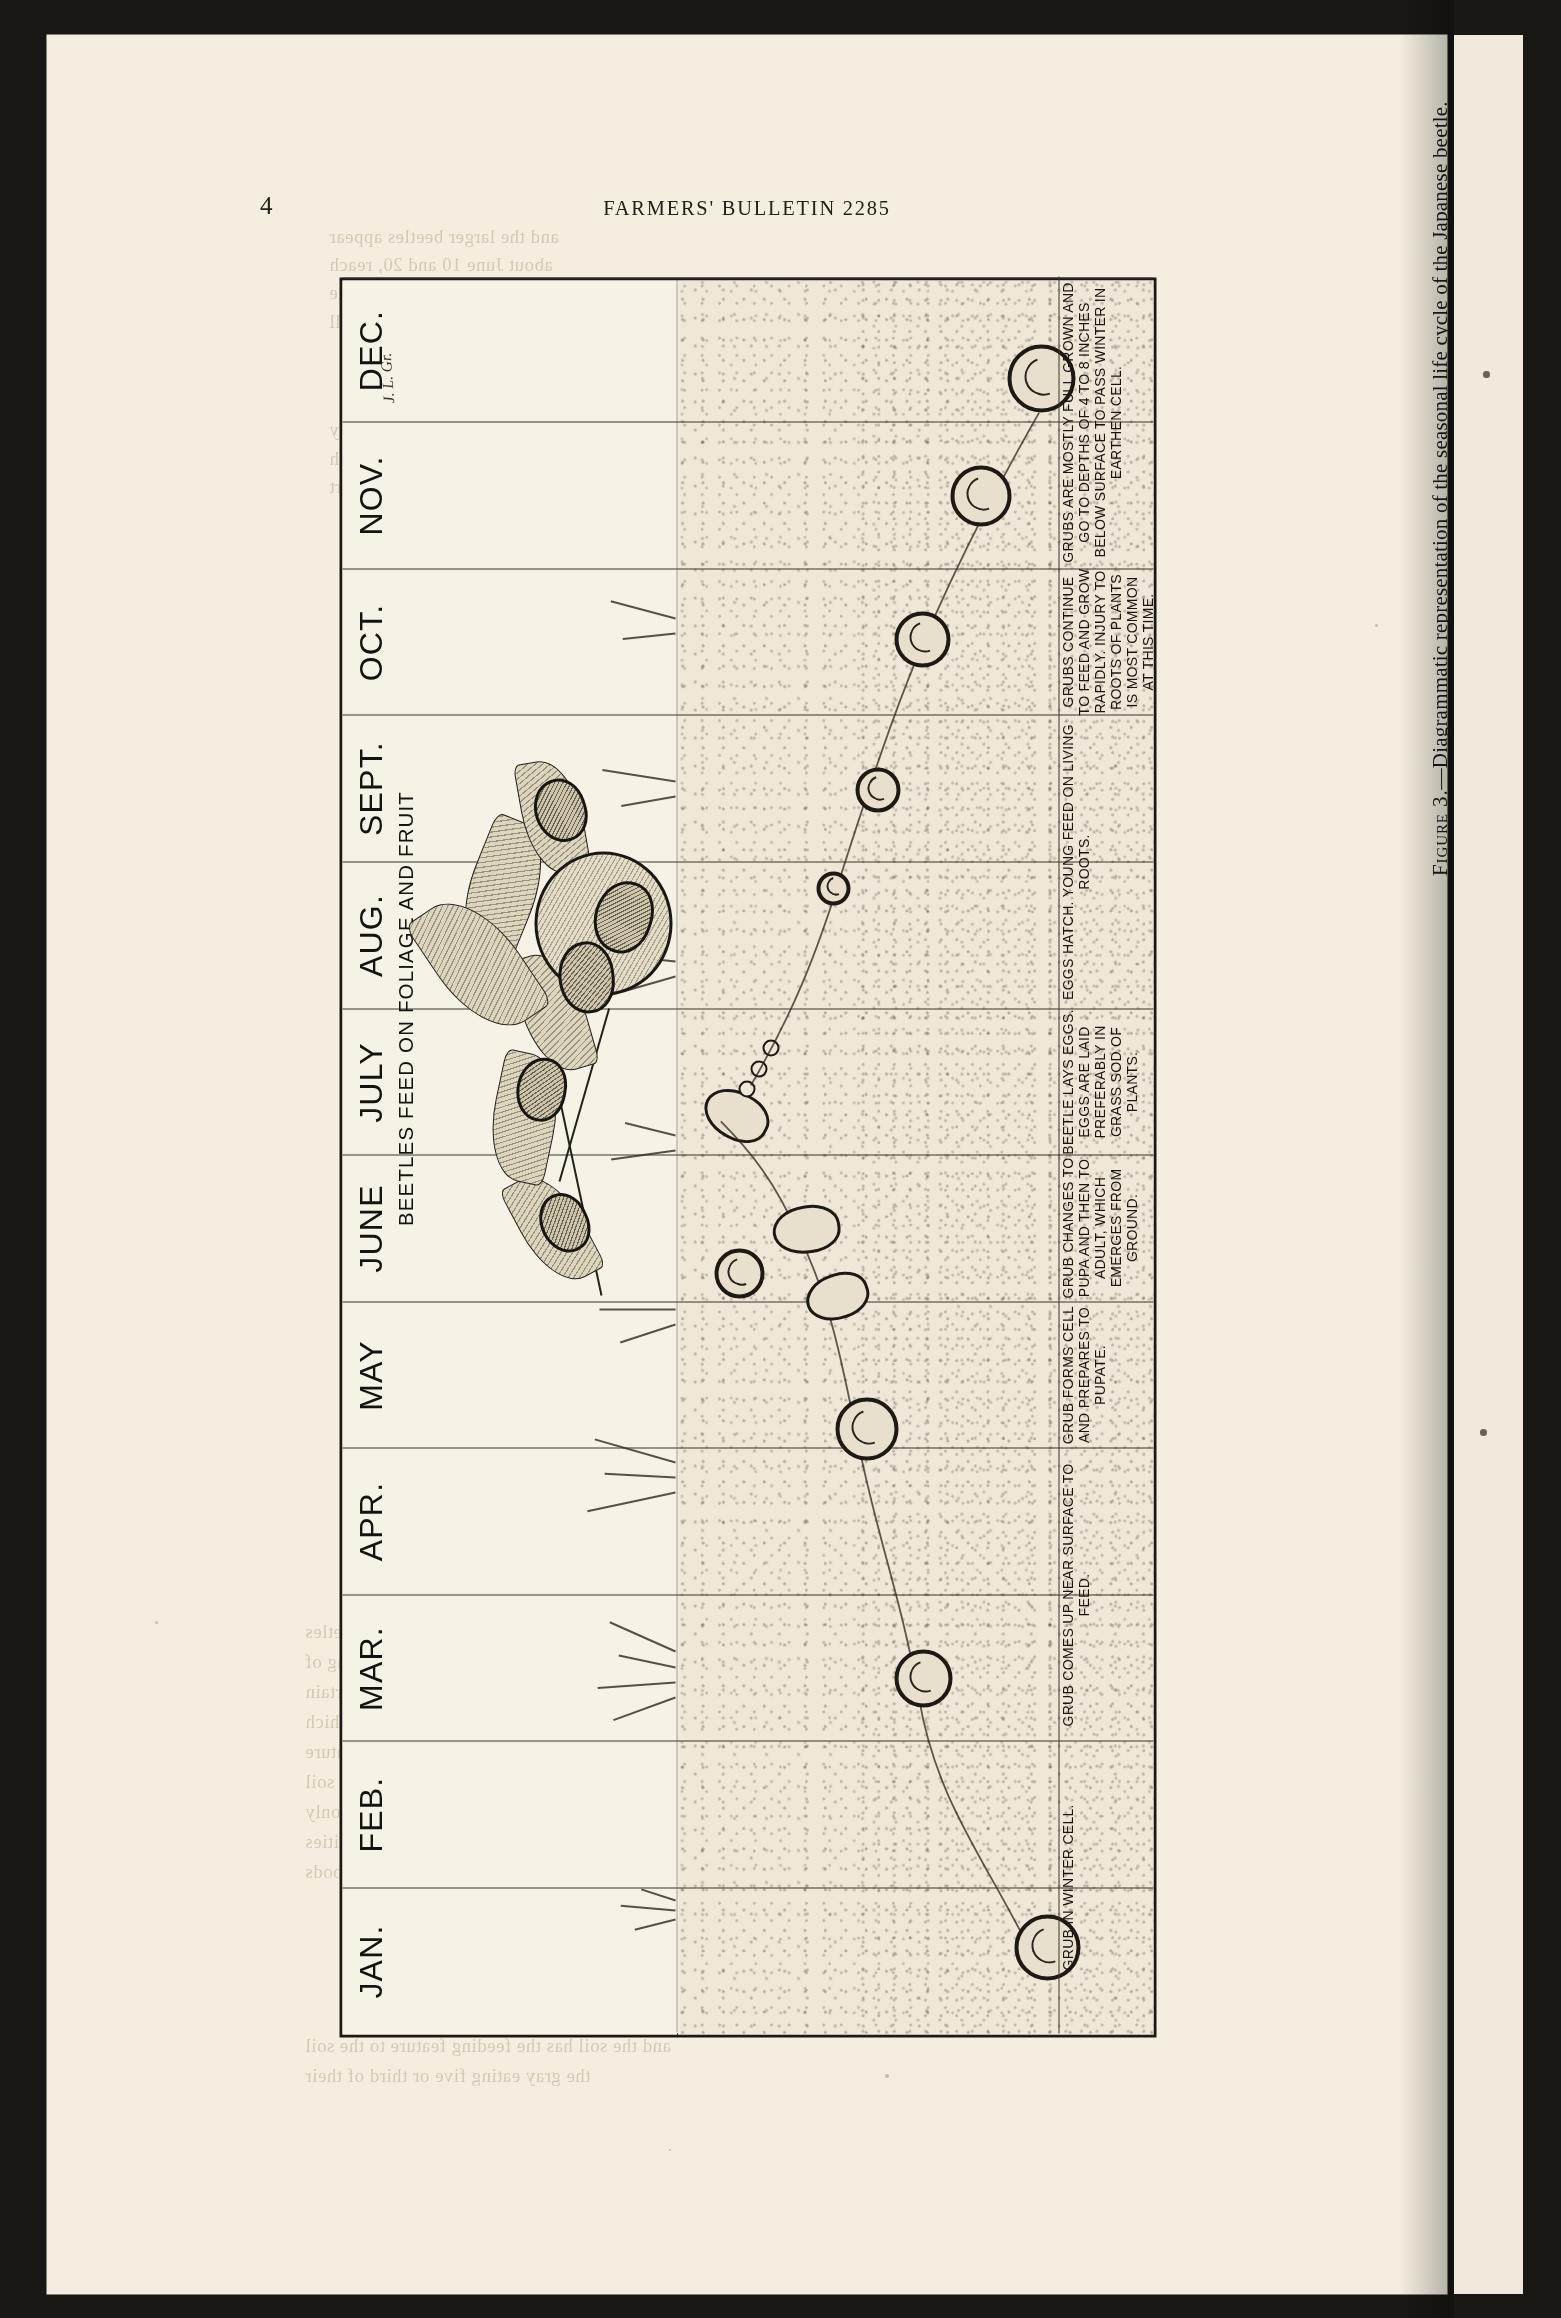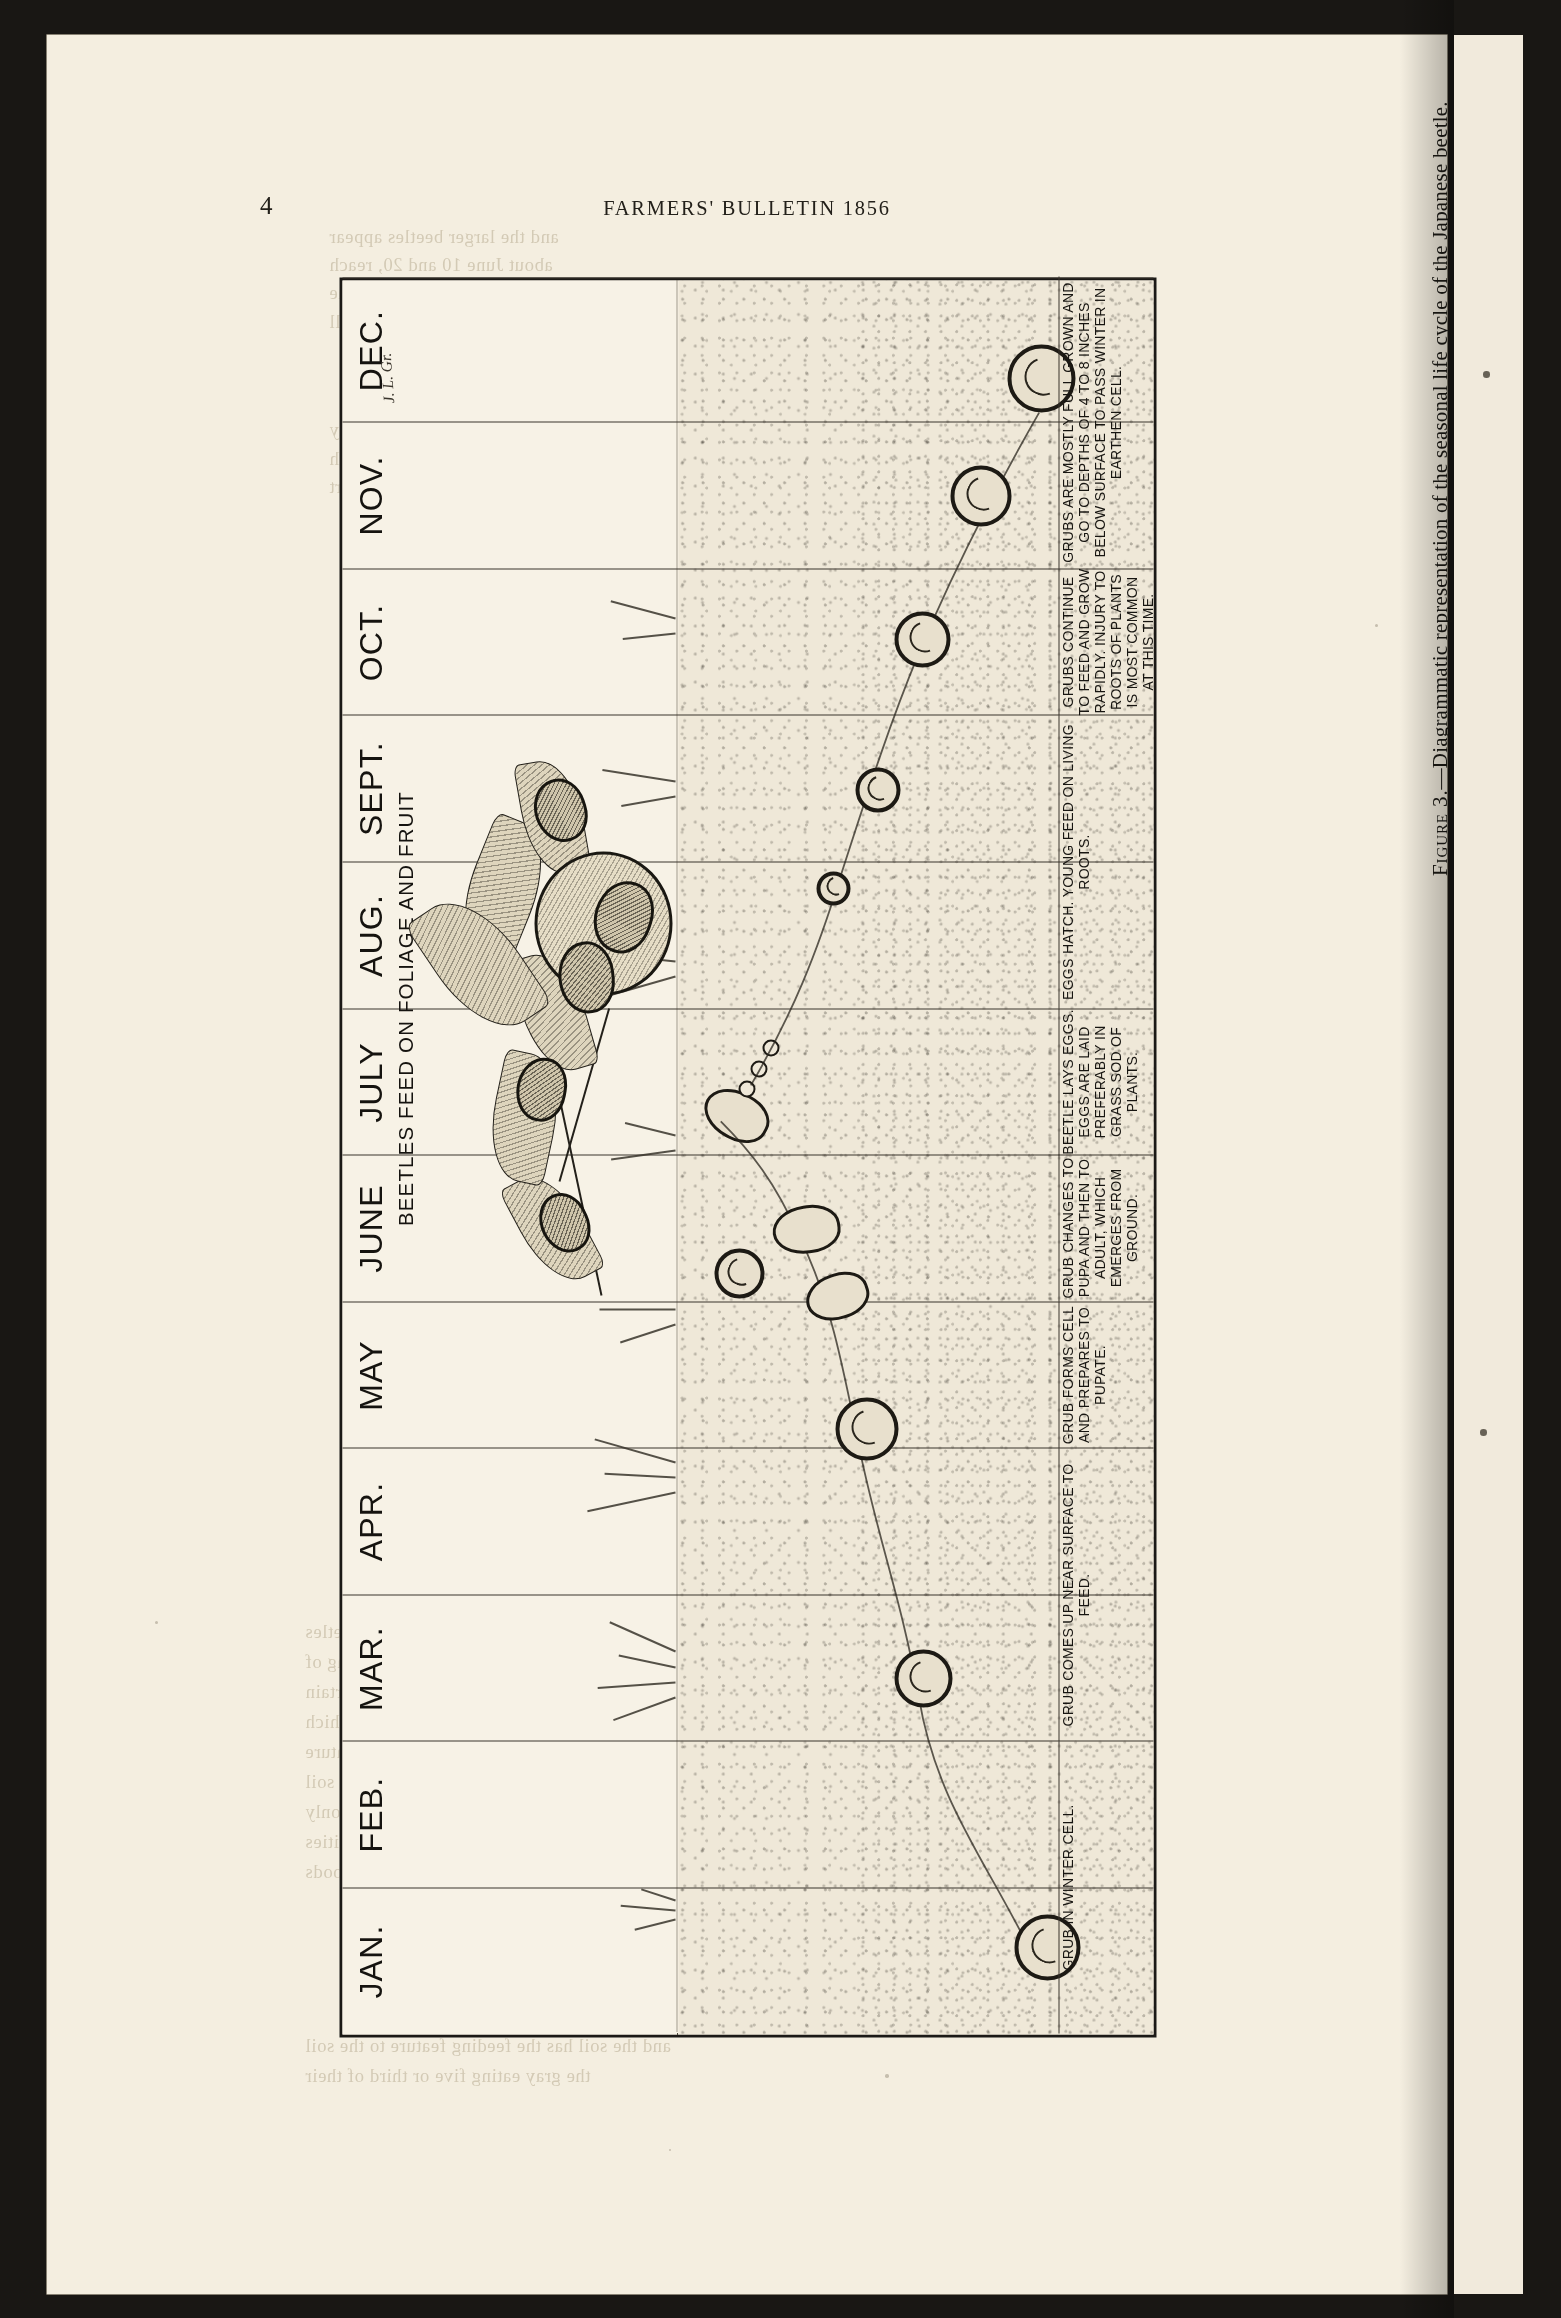--- a/index.html
+++ b/index.html
@@ -314,21 +314,21 @@
       <div class="bleed" style="left:258px;  top:1706px;">injury to the mature</div>
       <div class="bleed" style="left:258px;  top:1736px;">being and grown in fine soil</div>
       <div class="bleed" style="left:258px;  top:1766px;">but is a feeding only</div>
       <div class="bleed" style="left:258px;  top:1796px;">is in grasses both in cities</div>
       <div class="bleed" style="left:258px;  top:1826px;">and in sod for the woods</div>
       <div class="bleed" style="left:258px;  top:2000px;">and the soil has the feeding feature to the soil</div>
       <div class="bleed" style="left:258px;  top:2030px;">the gray eating five or third of their</div>
     </div>
 
     <div id="folio">4</div>
-    <div id="running-head">FARMERS' BULLETIN 1856</div>
+    <div id="running-head">FARMERS' BULLETIN 2285</div>
 
     <div id="figure-wrap">
       <div id="chart-rot">
         <div id="chart">
 
           <div id="sky"></div>
           <div id="soil">
             <div id="soil-deep"></div>
           </div>
           <div id="ground-line"></div>

